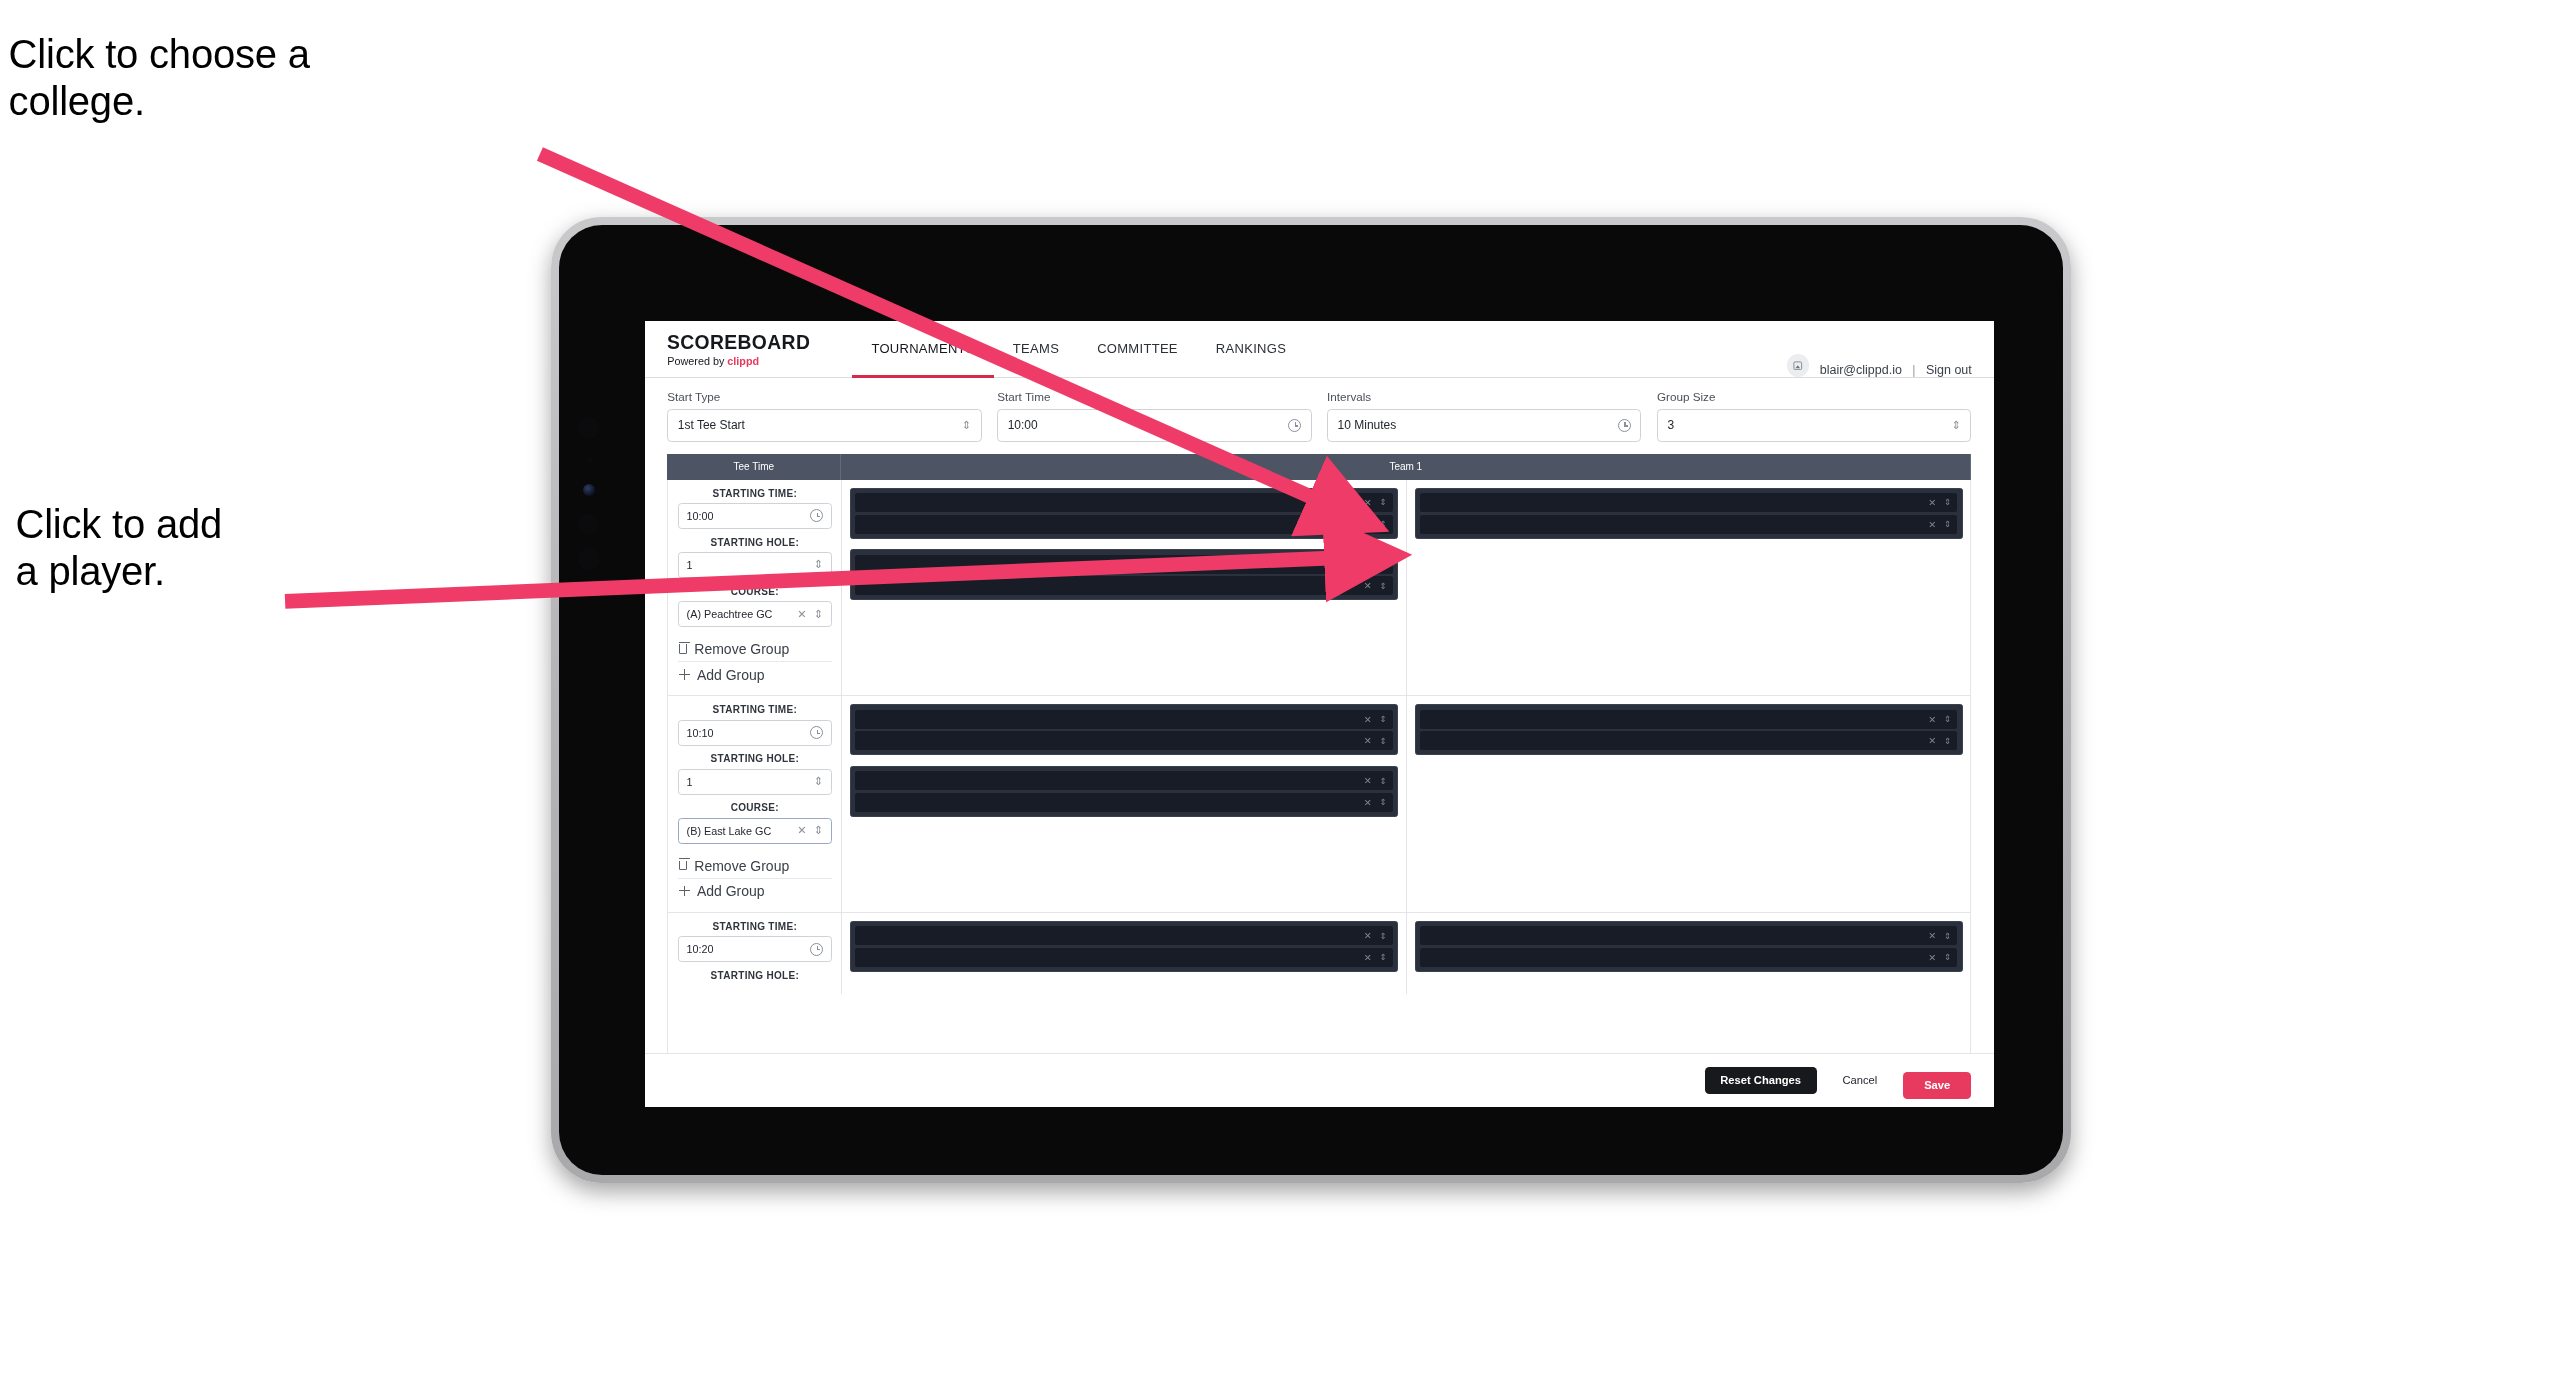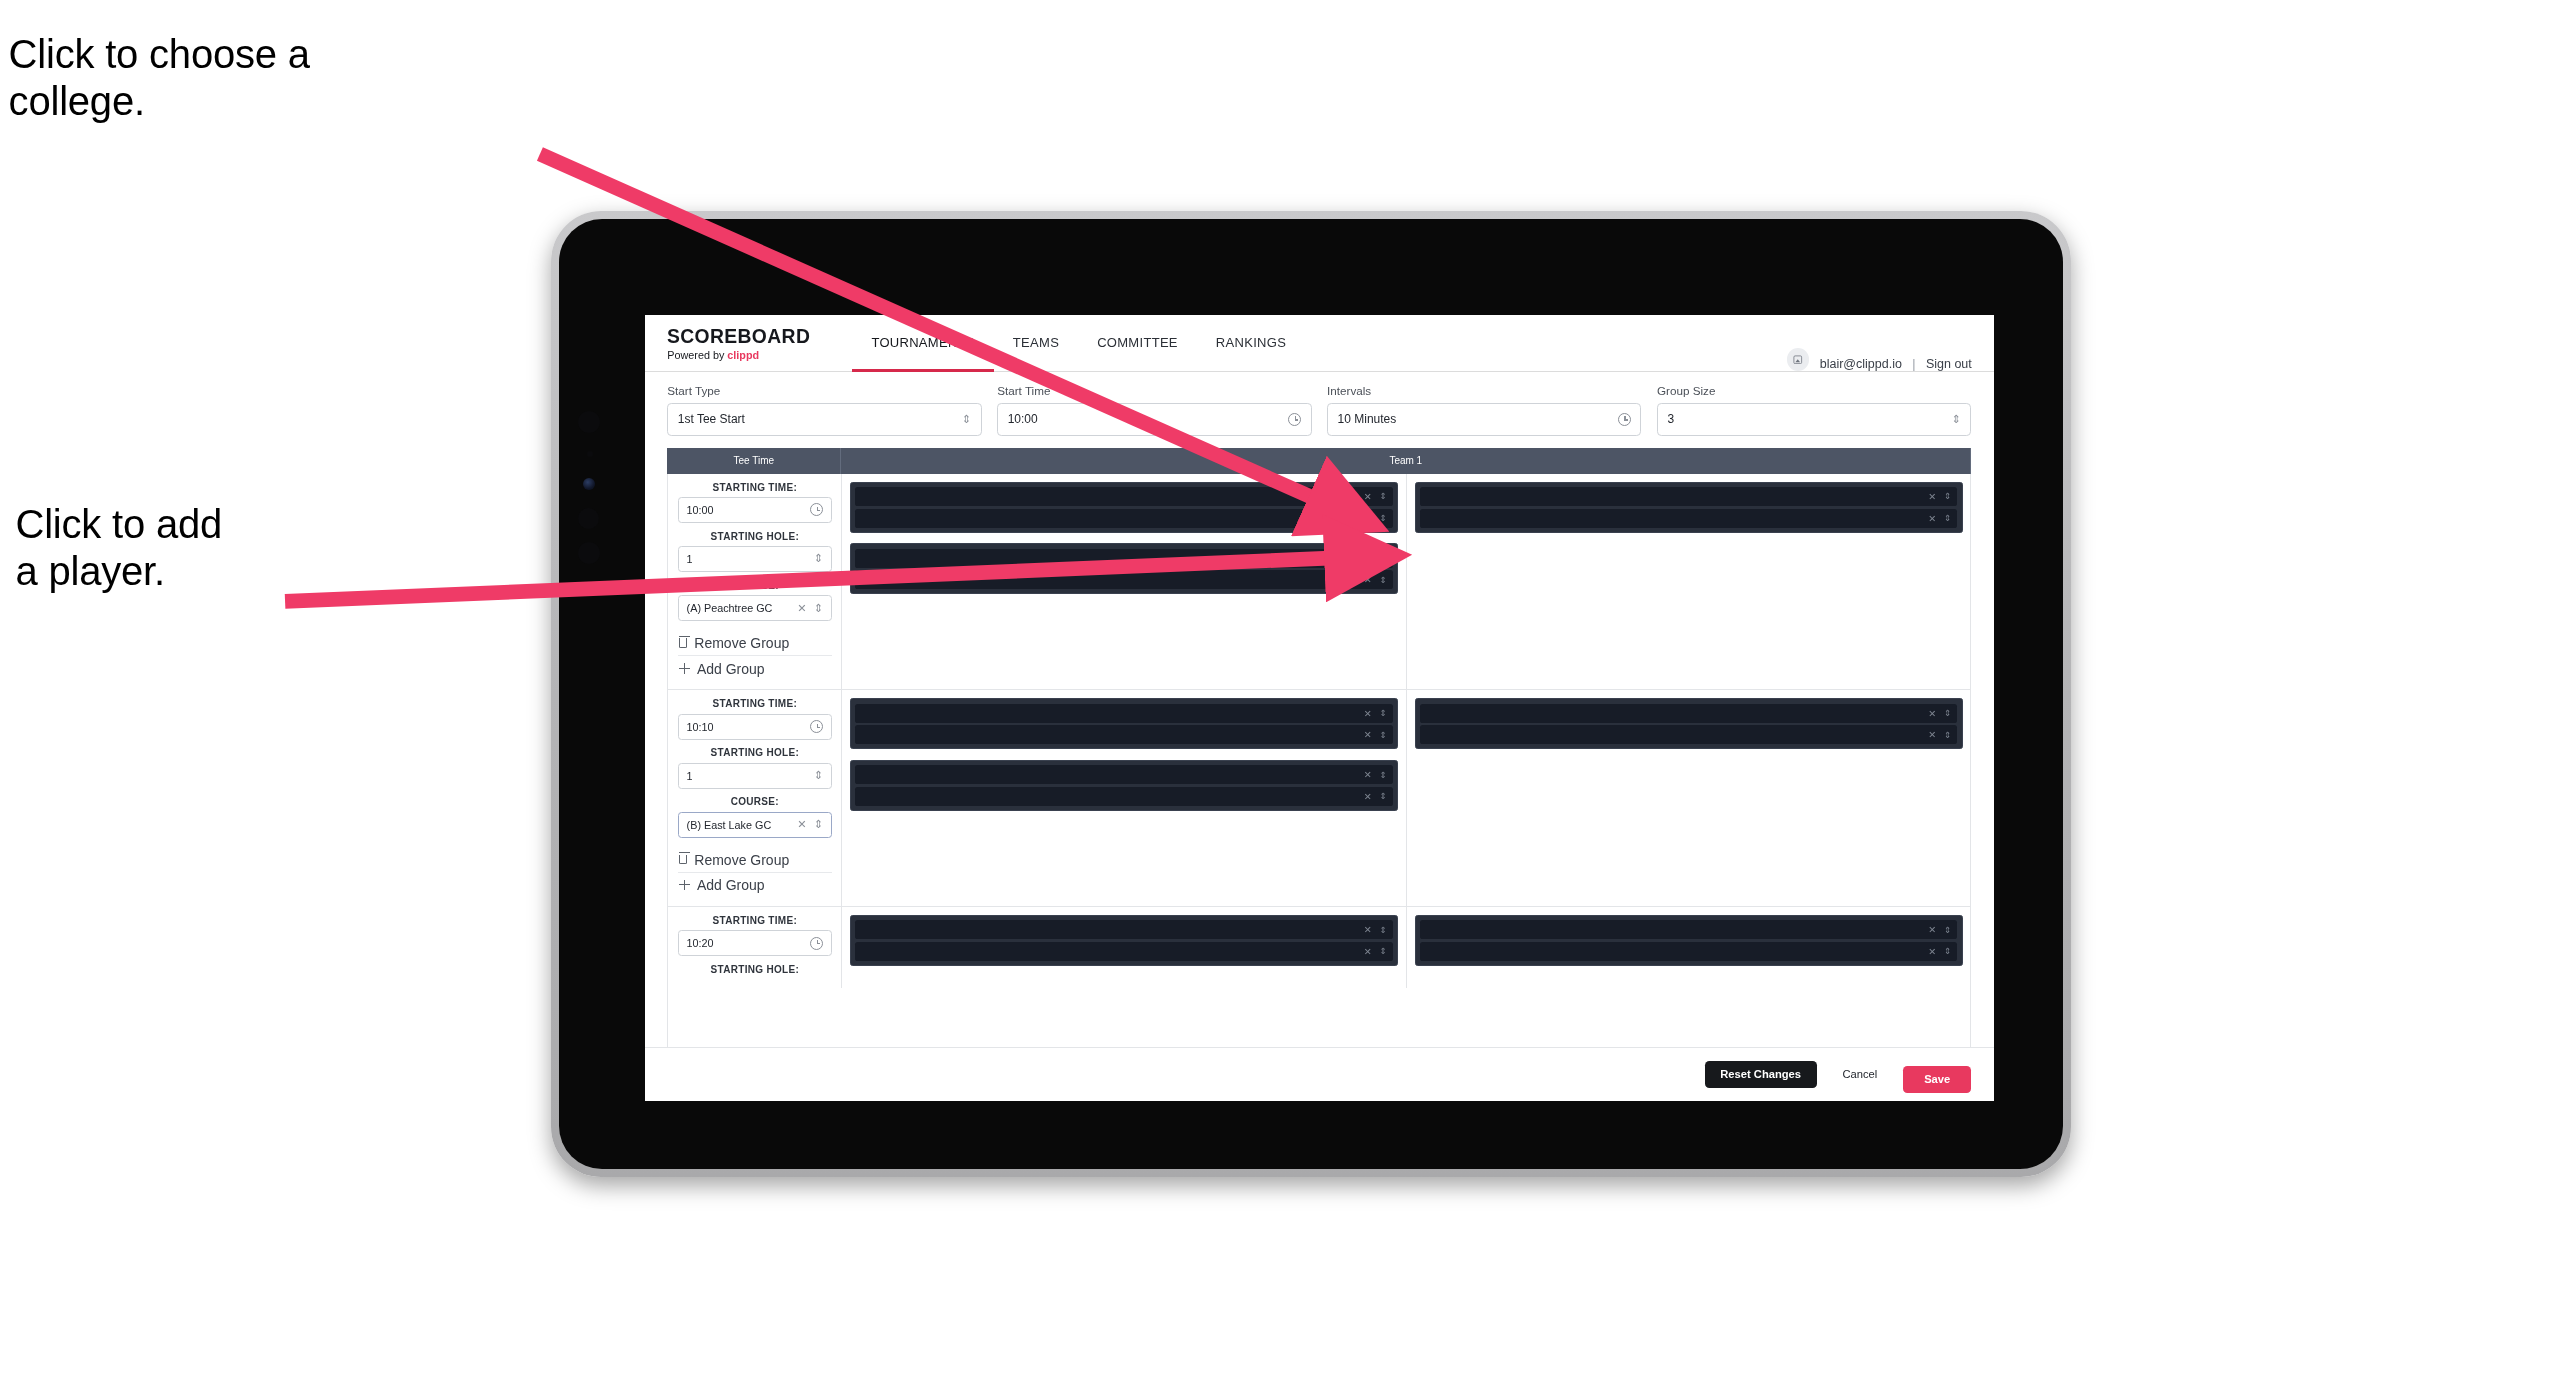--- a/index.html
+++ b/index.html
@@ -22,21 +22,21 @@
     letter-spacing: -0.2px;
   }
   #annot-college { left: 8.6px; top: 31px; width: 518px; }
   #annot-player  { left: 15.5px; top: 501px; width: 449px; }
 
   .arrow-layer { position:absolute; left:0; top:0; width:2576px; height:1386px; pointer-events:none; }
 
   
   #tablet {
     position: absolute;
-    left: 551px; top: 211px;
+    left: 551px; top: 217px;
     width: 1520px; height: 966px;
     background: linear-gradient(180deg,#c9c9cb 0%, #b4b4b6 50%, #a9a9ab 100%);
     border-radius: 50px;
     box-shadow: 0 8.6px 22.5px rgba(0,0,0,.35);
     padding: 7.8px;
   }
   #tablet-screen {
     position: relative;
     width: 100%; height: 100%;
     background: #090909;

